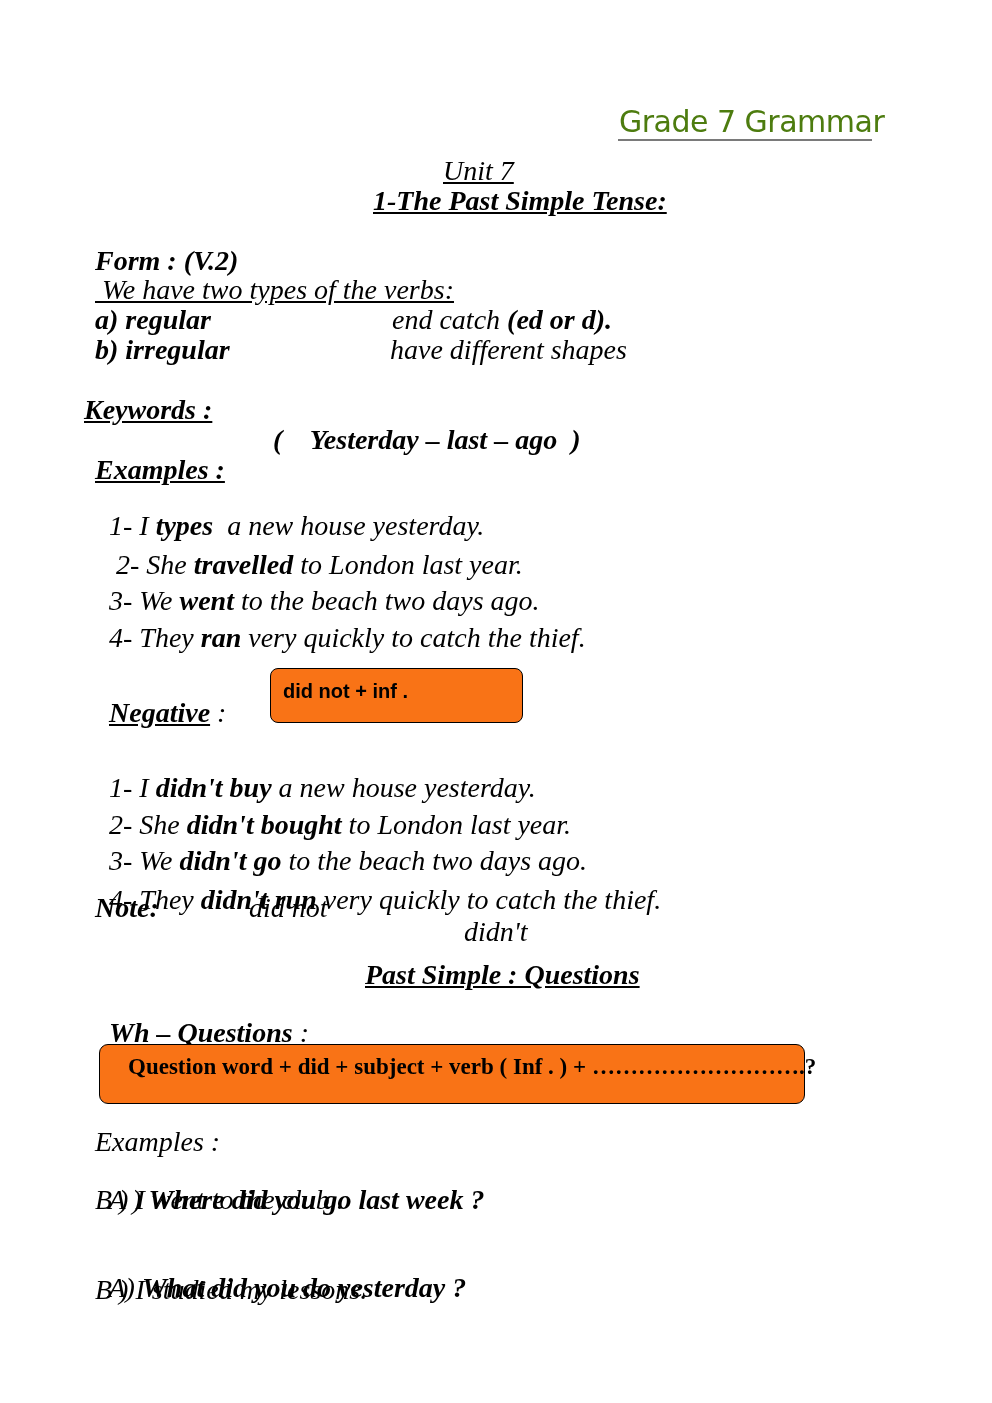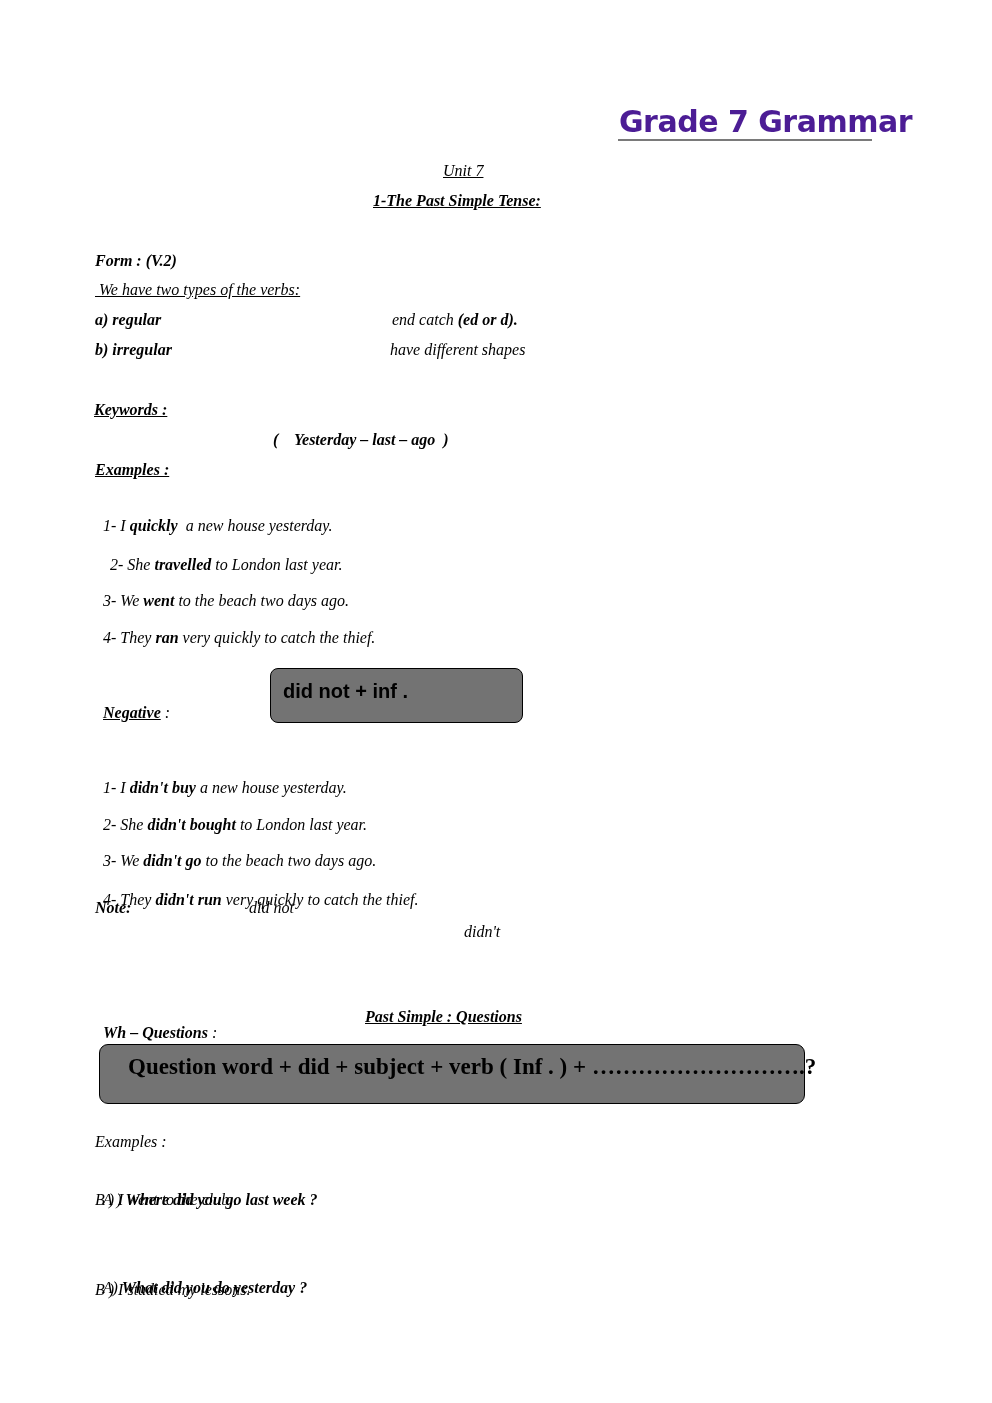--- a/index.html
+++ b/index.html
@@ -2,25 +2,25 @@
 <html><head>
 <meta charset="utf-8">
 <style>
   html, body { margin:0; padding:0; background:#ffffff; }
   body { width:992px; height:1403px; position:relative; overflow:hidden;
          font-family:"Liberation Serif", "DejaVu Serif", serif; color:#000; }
   .abs { position:absolute; white-space:nowrap; }
   .i { font-style:italic; }
   .b { font-weight:bold; }
   .u { text-decoration:underline; }
-  .sz24 { font-size:16px; line-height:28px; }
-  .title { font-family:"DejaVu Sans", sans-serif; font-size:30px; color:#4c1d95;
-           font-weight:bold; letter-spacing:-0.5px; }
+  .sz24 { font-size:28px; line-height:28px; }
+  .title { font-family:"DejaVu Sans", sans-serif; font-size:30px; color:#4d7c0f;
+           font-weight:normal; letter-spacing:-0.5px; }
   .title-rule { position:absolute; left:618px; top:139px; width:254px; height:2px; background:#7a7a7a; }
-  .box { position:absolute; border:1.5px solid #000; border-radius:8px; background:#737373; }
+  .box { position:absolute; border:1.5px solid #000; border-radius:8px; background:#f97316; }
   .box-text { font-family:"Liberation Sans", sans-serif; font-weight:bold; font-size:20px; position:absolute; white-space:nowrap; }
   .formula { font-family:"Liberation Serif", serif; font-weight:bold; font-size:23px; position:absolute; white-space:nowrap; }
 </style>
 </head>
 <body>
 
 <div class="abs title" style="left:619px; top:104px;">Grade 7 Grammar</div>
 <div class="title-rule"></div>
 
 <div class="abs i u sz24" style="left:443px; top:157px;">Unit 7</div>
@@ -28,26 +28,26 @@
 
 <div class="abs i b sz24" style="left:95px; top:247px;">Form :   (V.2)</div>
 <div class="abs i u sz24" style="left:95px; top:276px; white-space:pre;"> We have two types of the verbs:</div>
 <div class="abs i b sz24" style="left:95px; top:306px;">a) regular</div>
 <div class="abs i sz24" style="left:392px; top:306px;">
   <span style="white-space:pre;">end catch </span><span class="b">(ed or d).</span>
 </div>
 <div class="abs i b sz24" style="left:95px; top:336px;">b) irregular</div>
 <div class="abs i sz24" style="left:390px; top:336px;">have different shapes</div>
 
-<div class="abs i b u sz24" style="left:94px; top:396px;">Keywords :</div>
+<div class="abs i b u sz24" style="left:84px; top:396px;">Keywords :</div>
 <div class="abs i b sz24" style="left:229px; top:426px; white-space:pre;margin-left:44px;">(    Yesterday – last – ago  )</div>
 
 <div class="abs i b u sz24" style="left:95px; top:456px;">Examples :</div>
 <div class="abs i sz24" style="left:95px; top:484px; white-space:pre;">
-  <span>1- I </span><span class="b">quickly</span><span>  a new house yesterday.</span>
+  <span>1- I </span><span class="b">types</span><span>  a new house yesterday.</span>
 </div>
 <div class="abs i sz24" style="left:102px; top:523px; white-space:pre;">
   <span>2- She </span><span class="b">travelled</span><span> to London last year.</span>
 </div>
 <div class="abs i sz24" style="left:95px; top:559px; white-space:pre;">
   <span>3- We </span><span class="b">went</span><span> to the beach two days ago.</span>
 </div>
 <div class="abs i sz24" style="left:95px; top:596px; white-space:pre;">
   <span>4- They </span><span class="b">ran</span><span> very quickly to catch the thief.</span>
 </div>
@@ -69,21 +69,21 @@
   <span>3- We </span><span class="b">didn't go</span><span> to the beach two days ago.</span>
 </div>
 <div class="abs i sz24" style="left:95px; top:858px; white-space:pre;">
   <span>4- They </span><span class="b">didn't run</span><span> very quickly to catch the thief.</span>
 </div>
 
 <div class="abs i b sz24" style="left:95px; top:894px;">Note:</div>
 <div class="abs i sz24" style="left:249px; top:894px;">did not</div>
 <div class="abs i sz24" style="left:464px; top:894px;margin-top:24px;">didn't</div>
 
-<div class="abs i b u sz24" style="left:365px; top:961px;margin-top:42px;">Past Simple : Questions</div>
+<div class="abs i b u sz24" style="left:365px; top:961px;">Past Simple : Questions</div>
 <div class="abs i sz24" style="left:95px; top:991px; white-space:pre;">
   <span class="b">Wh – Questions</span><span> :</span>
 </div>
 
 <div class="box" style="left:99px; top:1044px; width:704px; height:58px; border-radius:9px;">
   <div class="formula" style="left:28px; top:9px;">Question word + did + subject + verb ( Inf . ) + ……………………….?</div>
 </div>
 
 <div class="abs i sz24" style="left:95px; top:1128px;">Examples :</div>
 <div class="abs i sz24" style="left:95px; top:1158px; white-space:pre;">

